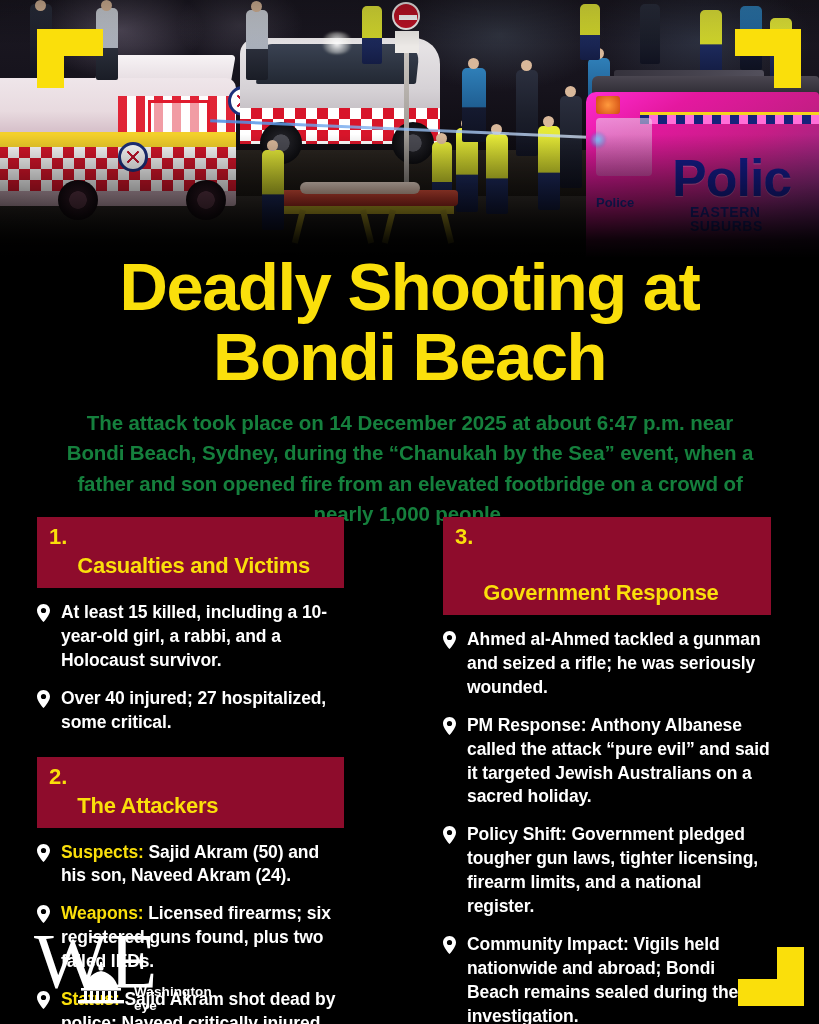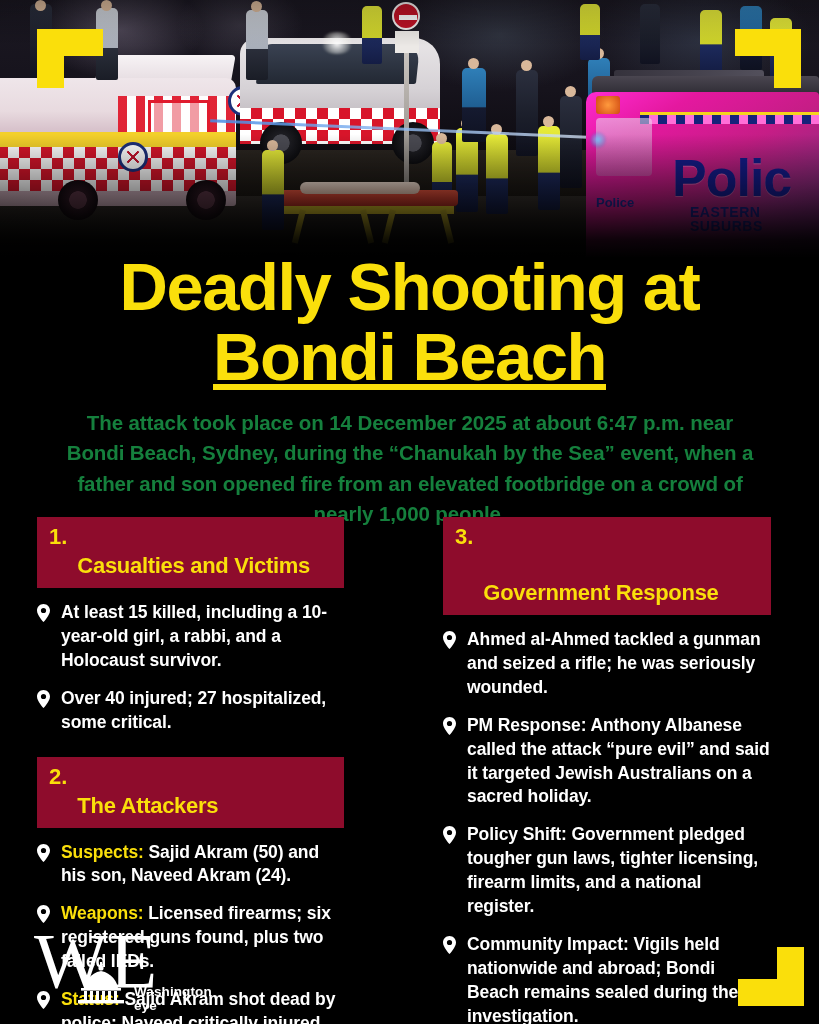--- a/index.html
+++ b/index.html
@@ -267,21 +267,21 @@
 
   
   .title {
     position:absolute; left:0; top:252px; width:819px;
     text-align:center;
     color:#FADF0B;
     font:900 67px/1.05 "Liberation Sans", sans-serif;
     letter-spacing:-1.5px;
     text-shadow:0 2px 10px rgba(0,0,0,.9);
   }
-  .title .l2 { display:block;text-decoration:underline; }
+  .title .l2 { display:block; }
 
   .intro {
     position:absolute; left:57px; top:408px; width:706px;
     text-align:center;
     color:#15803d;
     font:700 20.5px/1.48 "Liberation Sans", sans-serif;
     letter-spacing:-.1px;
   }
 
   

